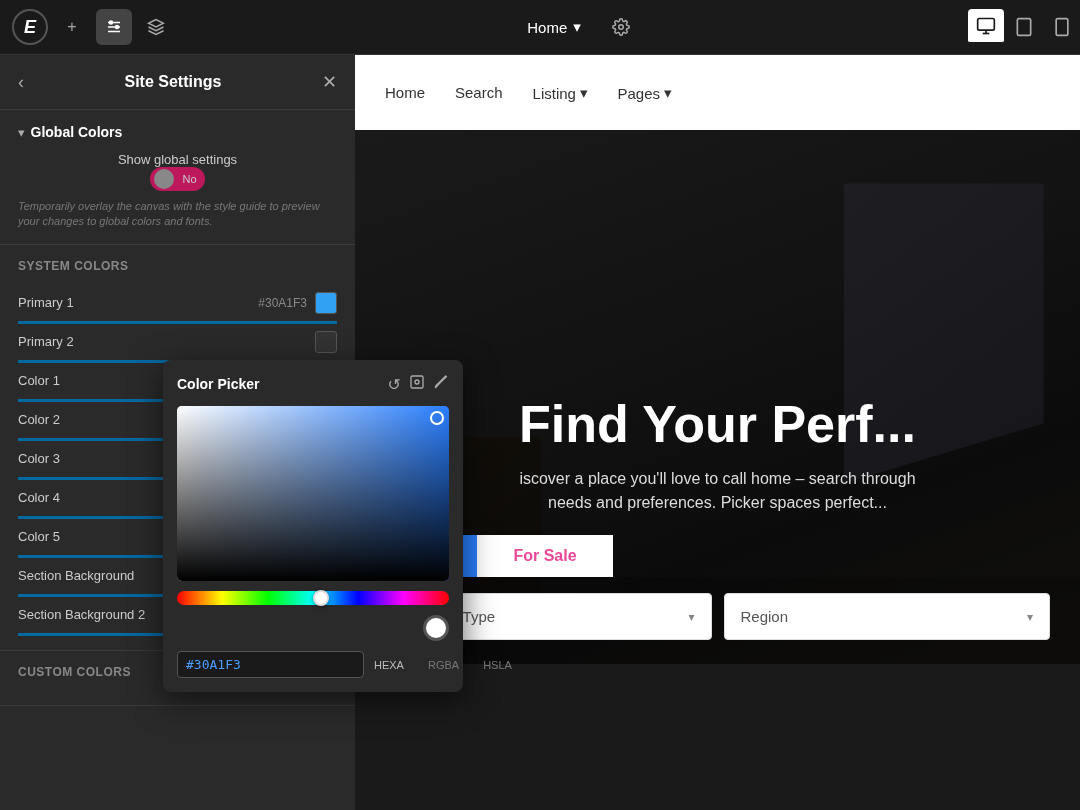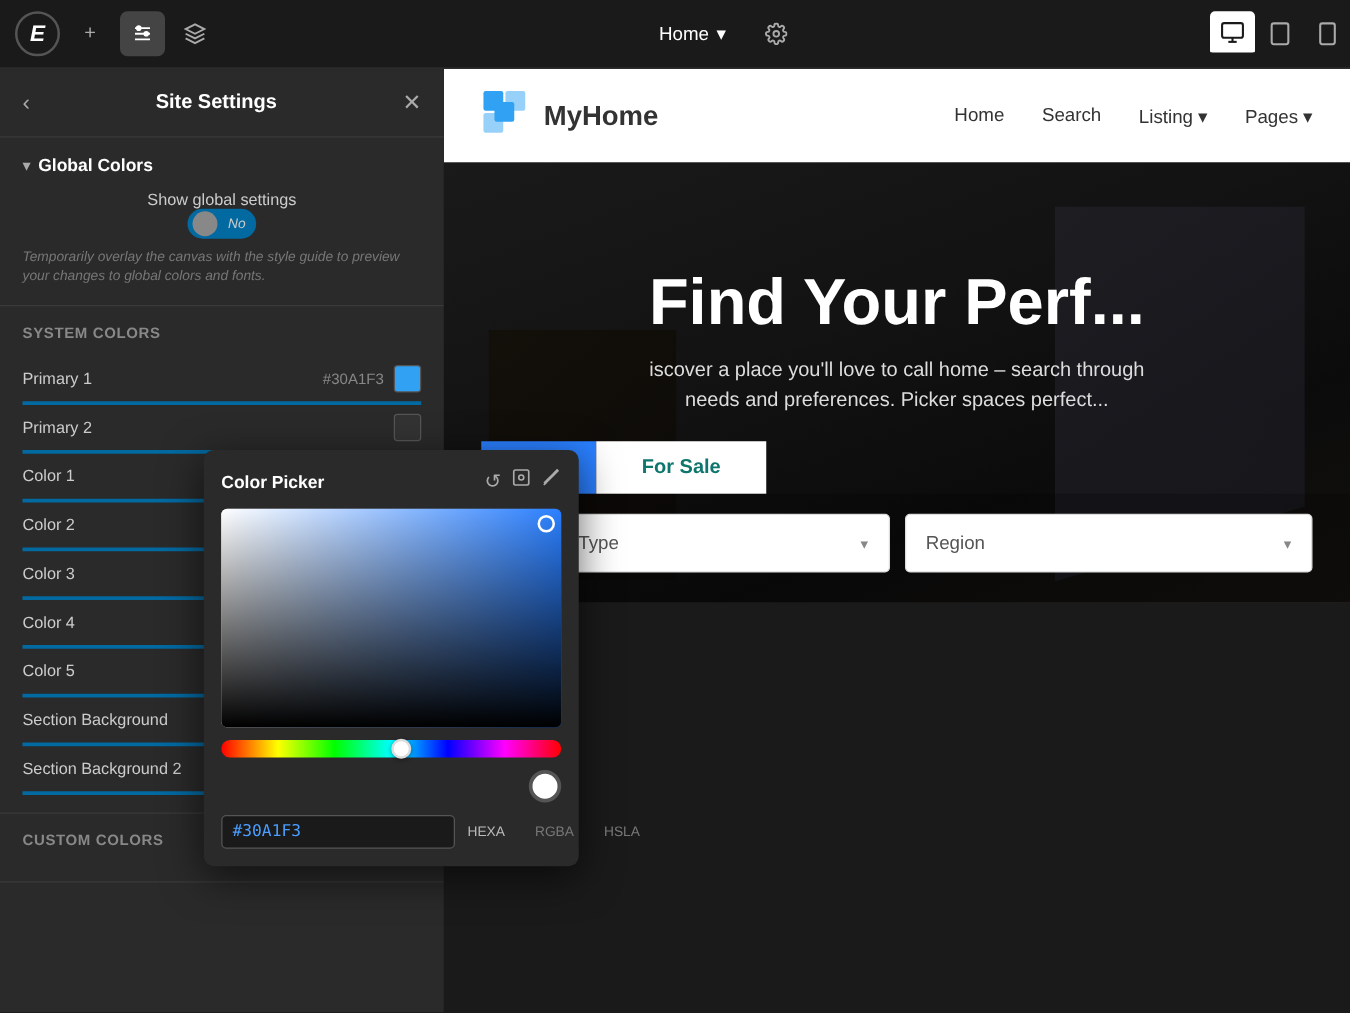--- a/index.html
+++ b/index.html
@@ -57,22 +57,22 @@
     .panel-title { color: #fff; font-size: 16px; font-weight: 600; }
     .panel-close { background: none; border: none; color: #aaa; cursor: pointer; font-size: 18px; }
 
     .panel-section { padding: 14px 18px; border-bottom: 1px solid #3a3a3a; }
     .section-header { display: flex; align-items: center; gap: 6px; margin-bottom: 12px; }
     .section-title { color: #fff; font-size: 14px; font-weight: 600; }
 
     .toggle-row { display: flex; align-items: center; justify-content: space-between; margin-bottom: 8px; flex-direction: column; }
     .toggle-label { color: #ccc; font-size: 13px; }
     .toggle-switch {
-      display: flex; align-items: center; background: #0369a1; border-radius: 12px;
-      padding: 2px 4px; gap: 4px; cursor: pointer; font-style: italic;
+      display: flex; align-items: center; background: #be185d; border-radius: 12px;
+      padding: 2px 4px; gap: 4px; cursor: pointer;
     }
     .toggle-knob {
       width: 20px; height: 20px; border-radius: 50%; background: #888;
     }
     .toggle-text { color: #ccc; font-size: 11px; padding: 0 4px; }
 
     .toggle-hint { color: #777; font-size: 11px; line-height: 1.4; font-style: italic; margin-top: 4px; }
 
     .system-colors-title { color: #888; font-size: 12px; font-weight: 600; text-transform: uppercase; letter-spacing: 0.5px; margin-bottom: 12px; }
 
@@ -147,21 +147,21 @@
     .preview-nav {
       background: #fff; height: 75px; display: flex; align-items: center; padding: 0 30px;
       gap: 40px; justify-content: space-between;
     }
     .nav-logo { display: flex; align-items: center; gap: 6px; }
     .nav-links { display: flex; gap: 30px; align-items: center; }
     .nav-link { color: #333; font-size: 15px; text-decoration: none; cursor: pointer; }
     .nav-link.dropdown { display: flex; align-items: flex-end; gap: 4px; }
 
     .hero-section {
-      position: relative; height: 352px; overflow: hidden;
+      position: relative; height: 534px; overflow: hidden;
       display: flex; flex-direction: column; justify-content: flex-end;
     }
     .hero-bg {
       position: absolute; inset: 0;
       background: linear-gradient(135deg, #3a3a4a 0%, #2a2a35 30%, #1a1a25 60%, #4a3a2a 100%);
     }
     .hero-overlay {
       position: absolute; inset: 0;
       background: rgba(0,0,0,0.55);
     }
@@ -172,21 +172,21 @@
     .hero-title { color: #fff; font-size: 52px; font-weight: 900; line-height: 1.1; }
     .hero-subtitle { color: #ddd; font-size: 16px; margin-top: 14px; max-width: 600px; line-height: 1.5; }
 
     .search-tabs {
       position: relative; z-index: 2; display: flex; margin: 20px 30px 0; justify-content: flex-start;
     }
     .tab-btn {
       padding: 12px 36px; font-size: 16px; font-weight: 600; cursor: pointer; border: none;
     }
     .tab-btn.active { background: #2a7fff; color: #fff; }
-    .tab-btn.inactive { background: #fff; color: #0f766e; }
+    .tab-btn.inactive { background: #fff; color: #ec4899; }
 
     .search-bar {
       position: relative; z-index: 2; display: flex; gap: 12px; padding: 16px 30px 24px;
       background: rgba(0,0,0,0.2);
     }
     .search-dropdown {
       flex: 1; background: #fff; border: 1px solid #ddd; border-radius: 4px;
       padding: 14px 16px; display: flex; align-items: center; justify-content: space-between;
       cursor: pointer;
     }
@@ -382,29 +382,20 @@
       <button class="cp-mode-btn active">HEXA</button>
       <button class="cp-mode-btn">RGBA</button>
       <button class="cp-mode-btn">HSLA</button>
     </div>
   </div>
 </div>
 
 <div id="preview-canvas">
 
   <div class="preview-nav">
-    <div class="nav-logo">
-      <svg width="44" height="44" viewBox="0 0 50 50">
-        <rect x="2" y="2" width="18" height="18" rx="2" fill="#30A1F3"></rect>
-        <rect x="22" y="2" width="18" height="18" rx="2" fill="#30A1F3" opacity="0.5"></rect>
-        <rect x="2" y="22" width="18" height="18" rx="2" fill="#30A1F3" opacity="0.5"></rect>
-        <rect x="12" y="12" width="18" height="18" rx="2" fill="#30A1F3"></rect>
-      </svg>
-      <span style="font-size:22px;font-weight:700;color:#333;">MyHome</span>
-    </div>
     <div class="nav-links">
       <a class="nav-link">Home</a>
       <a class="nav-link">Search</a>
       <a class="nav-link dropdown">
         <span>Listing</span>
         <span>▾</span>
       </a>
       <a class="nav-link dropdown">
         <span>Pages</span>
         <span>▾</span>

